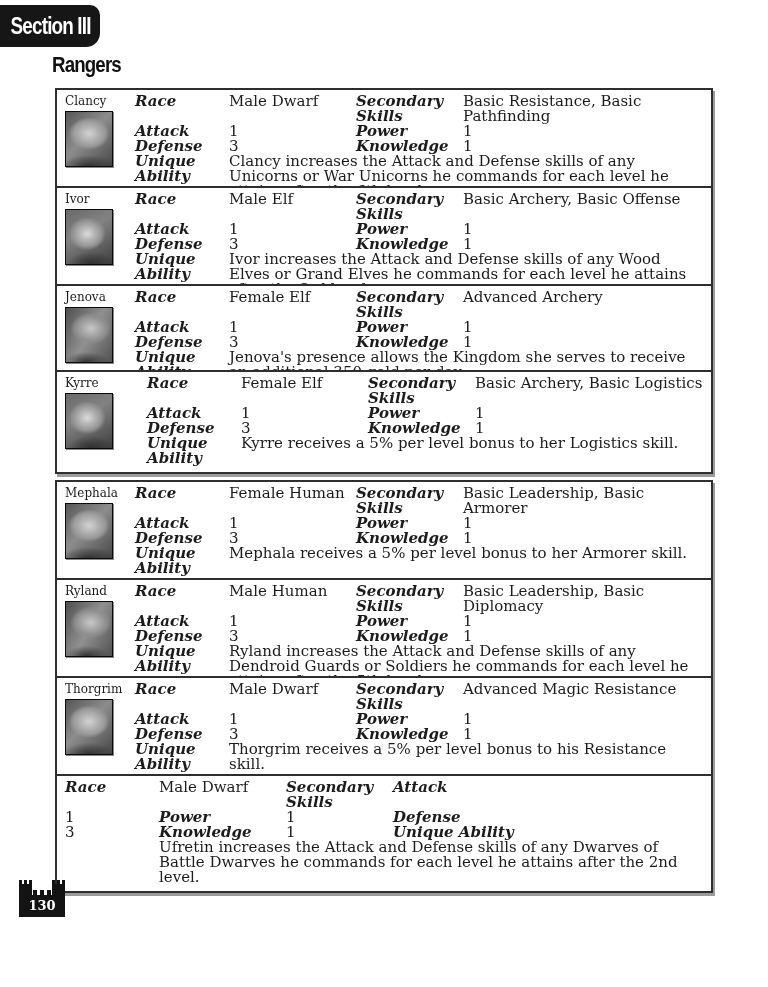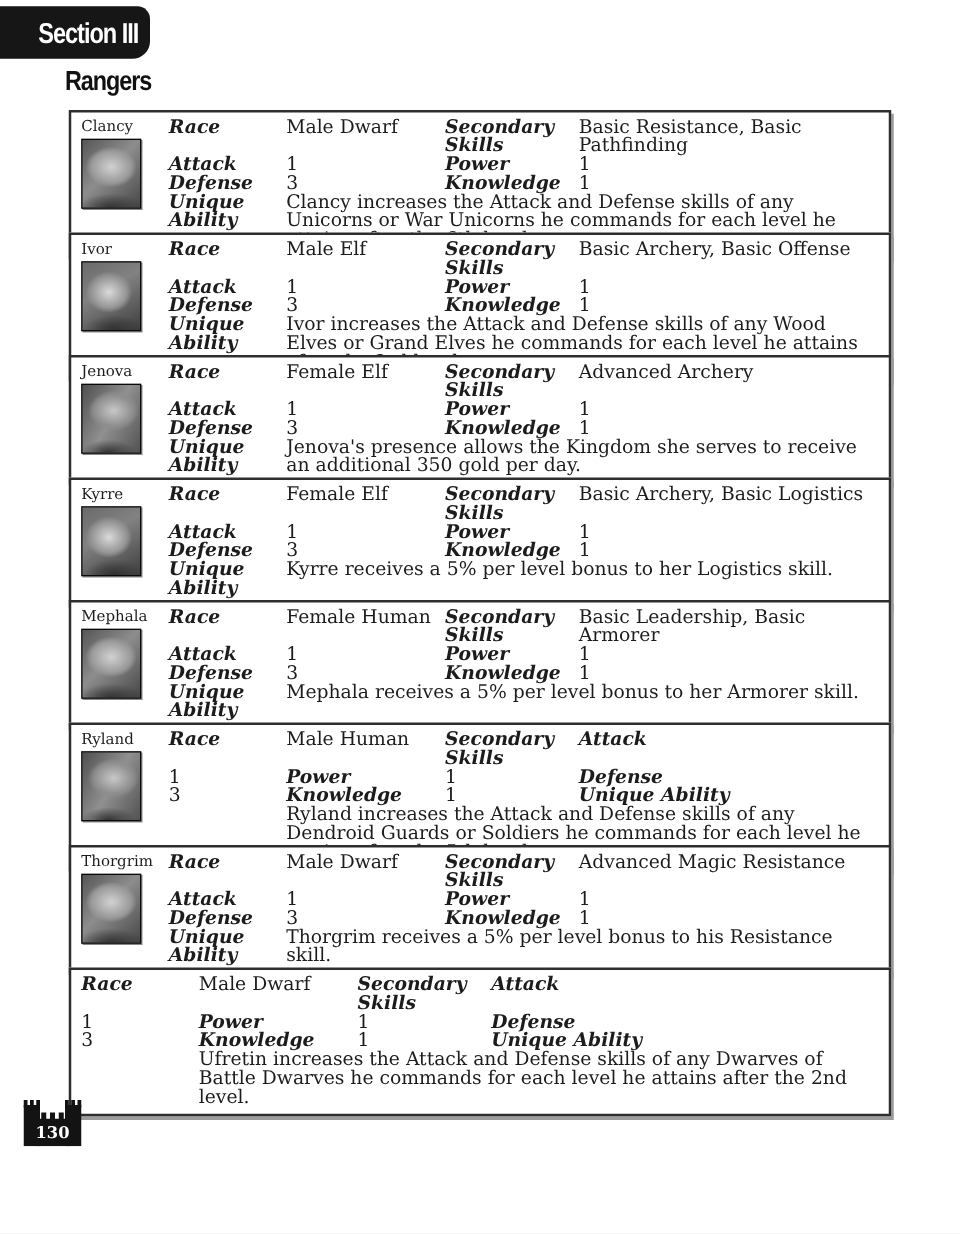--- a/index.html
+++ b/index.html
@@ -3,21 +3,21 @@
 <meta charset="utf-8">
 <style>
   html,body{margin:0;padding:0;background:#e8e8e8;}
   .page{
     position:relative; width:768px; height:987px; background:#ffffff;
     overflow:hidden; font-family:"DejaVu Serif", serif; color:#1c1c1c;
     margin:0 auto;
   }
   
   .section-tab{
-    position:absolute; left:0; top:5px; width:120px; height:42px;
+    position:absolute; left:0; top:5px; width:100px; height:42px;
     background:#161616; border-radius:0 10px 14px 0;
     display:flex; align-items:center; justify-content:flex-end;
     padding-right:9px; box-sizing:border-box;
   }
   .section-tab span{
     color:#ffffff; font-family:"Liberation Sans", sans-serif;
     font-weight:bold; font-size:23px; letter-spacing:-1px;
     transform:scaleX(0.82); transform-origin:right center; white-space:nowrap;
   }
   .page-heading{
@@ -155,21 +155,21 @@
       <div class="lbl">Defense</div>
       <div>3</div>
       <div class="lbl">Knowledge</div>
       <div>1</div>
 
       <div class="lbl">Unique Ability</div>
       <div class="ability-val">Jenova's presence allows the Kingdom she serves to receive an additional 350 gold per day.</div>
     </div>
   </div>
 
-  <div class="card" style="top: 382px;">
+  <div class="card" style="top: 370px; gap: 12px;">
     <div class="portrait-col">
       <div class="hero-name">Kyrre</div>
       <div class="portrait"></div>
     </div>
     <div class="fields">
       <div class="lbl">Race</div>
       <div>Female Elf</div>
       <div class="lbl">Secondary Skills</div>
       <div>Basic Archery, Basic Logistics</div>
 
@@ -216,20 +216,21 @@
 
   <div class="card" style="top: 578px;">
     <div class="portrait-col">
       <div class="hero-name">Ryland</div>
       <div class="portrait"></div>
     </div>
     <div class="fields">
       <div class="lbl">Race</div>
       <div>Male Human</div>
       <div class="lbl">Secondary Skills</div>
+      <div>Basic Leadership, Basic Diplomacy</div>
 
       <div class="lbl">Attack</div>
       <div>1</div>
       <div class="lbl">Power</div>
       <div>1</div>
 
       <div class="lbl">Defense</div>
       <div>3</div>
       <div class="lbl">Knowledge</div>
       <div>1</div>

